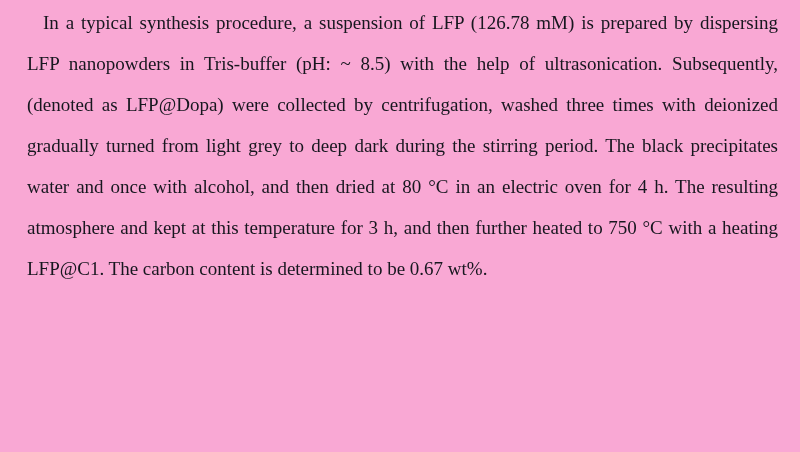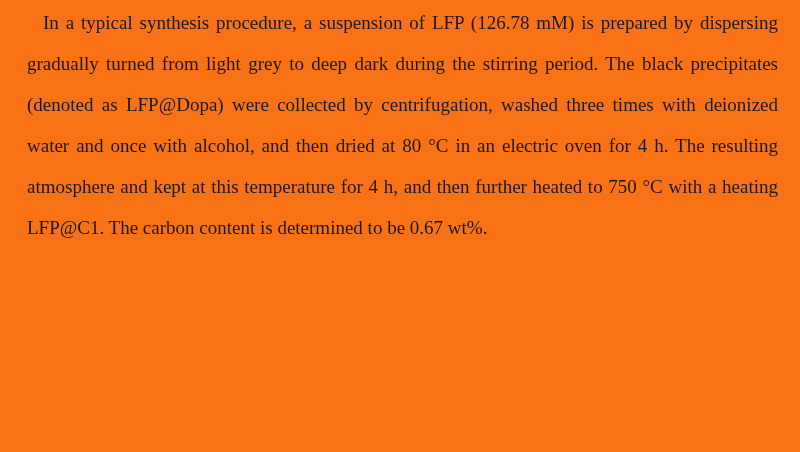--- a/index.html
+++ b/index.html
@@ -5,21 +5,21 @@
   html, body {
     margin: 0;
     padding: 0;
     background: #ffffff;
   }
   .page {
     position: relative;
     width: 800px;
     height: 452px;
     box-sizing: border-box;
-    background: #f97316;
+    background: #f9a8d4;
     padding: 2px 22px 0 27px;
     overflow: hidden;
   }
   .para {
     width: 100%;
   }
   .line {
     font-family: "Liberation Serif", "DejaVu Serif", serif;
     font-size: 19px;
     line-height: 41px;
@@ -42,19 +42,20 @@
     text-align-last: left;
     -moz-text-align-last: left;
   }
 </style>
 </head>
 <body>
 
 <div class="page">
   <div class="para">
     <div class="line justified indent">In a typical synthesis procedure, a suspension of LFP (126.78 mM) is prepared by dispersing</div>
+    <div class="line justified">LFP nanopowders in Tris-buffer (pH: ~ 8.5) with the help of ultrasonication. Subsequently,</div>
+    <div class="line justified">(denoted as LFP@Dopa) were collected by centrifugation, washed three times with deionized</div>
     <div class="line justified">gradually turned from light grey to deep dark during the stirring period. The black precipitates</div>
-    <div class="line justified">(denoted as LFP@Dopa) were collected by centrifugation, washed three times with deionized</div>
     <div class="line justified">water and once with alcohol, and then dried at 80 °C in an electric oven for 4 h. The resulting</div>
-    <div class="line justified">atmosphere and kept at this temperature for 4 h, and then further heated to 750 °C with a heating</div>
+    <div class="line justified">atmosphere and kept at this temperature for 3 h, and then further heated to 750 °C with a heating</div>
     <div class="line last">LFP@C1. The carbon content is determined to be 0.67 wt%.</div>
   </div>
 </div>
 
 </body></html>

